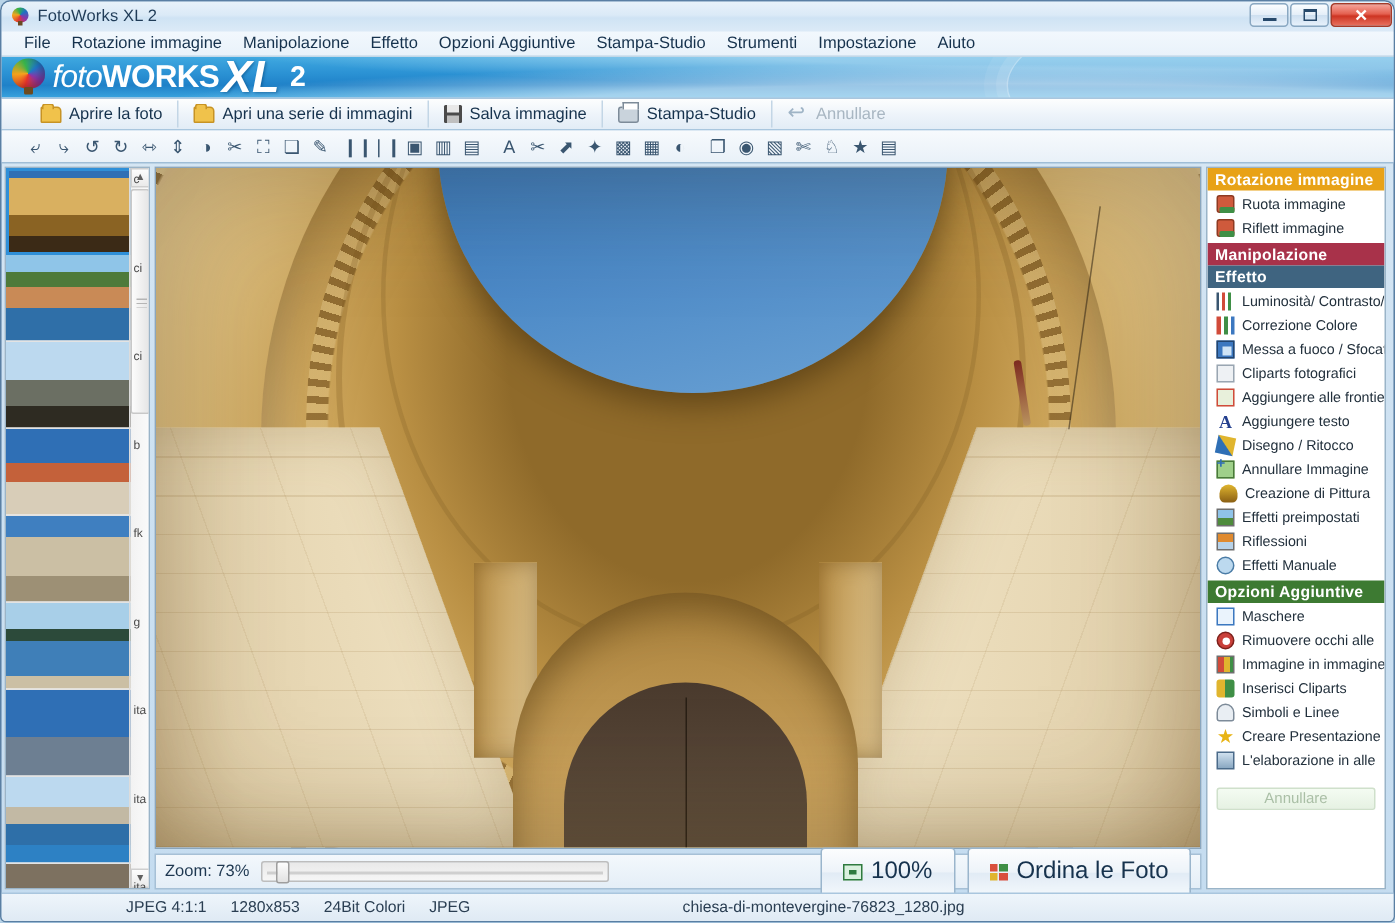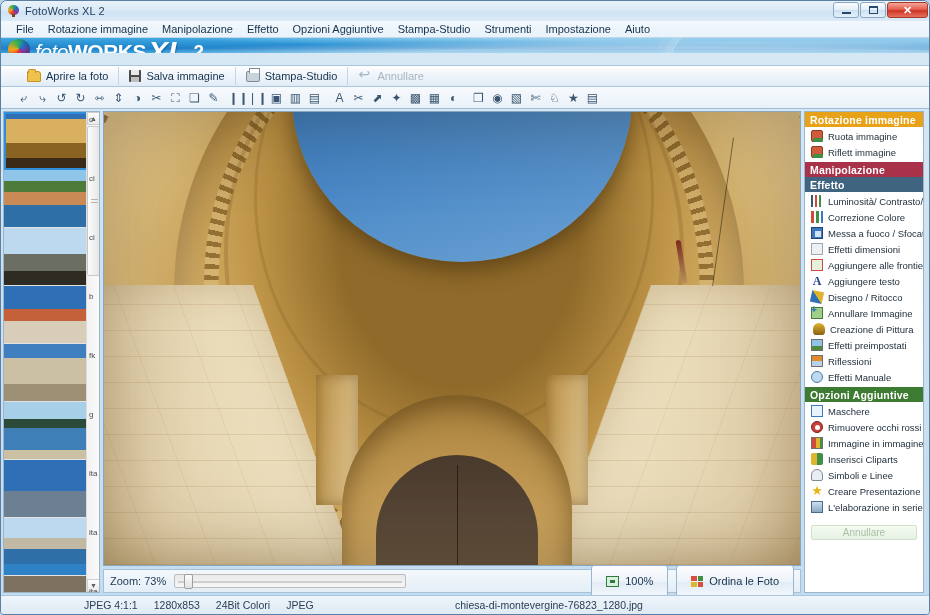--- a/index.html
+++ b/index.html
@@ -58,21 +58,21 @@
     background: linear-gradient(180deg,#f2f8fd 0%,#e9f2fa 100%);
     border-bottom: 1px solid #c2d8e8;
     display: flex; align-items: center; padding-left: 8px;
   }
   #menubar .mi {
     font-size: 11px; color: #16324d; padding: 1px 7px; cursor: default; white-space: nowrap;
   }
 
   
   #banner {
-    position: absolute; left: 0; top: 37px; width: 930px; height: 15px;
+    position: absolute; left: 0; top: 37px; width: 930px; height: 27px;
     background:
       radial-gradient(ellipse at 72% 120%, rgba(255,255,255,.55) 0 32%, rgba(255,255,255,0) 60%),
       radial-gradient(ellipse at 88% -20%, rgba(255,255,255,.45) 0 30%, rgba(255,255,255,0) 58%),
       linear-gradient(180deg,#3fa8e0 0%, #2b92d4 40%, #1f81c8 70%, #38a2dd 100%);
     overflow: hidden;
   }
   #banner .swoosh {
     position: absolute; right: -40px; top: -36px; width: 300px; height: 110px;
     border-radius: 50%;
     border: 1px solid rgba(255,255,255,.35);
@@ -259,21 +259,21 @@
     background: linear-gradient(180deg,#e9e9e9,#f6f6f6);
     border: 1px solid #bdbdbd; border-radius:2px;
   }
   #zslider .track { position:absolute; left:3px; right:3px; top:6px; height:2px; background:#cfcfcf; }
   #zslider .knob {
     position:absolute; left:9px; top:-1px; width:9px; height:15px;
     background: linear-gradient(180deg,#fdfdfd,#e2e2e2); border:1px solid #9e9e9e; border-radius:2px;
   }
   #zoombar .zbtn {
     display:flex; align-items:center; gap:6px; height:33px; padding:0 14px;
-    font-size:11px; color:#16324d;
+    font-size:16px; color:#16324d;
     background: linear-gradient(180deg,#fcfdfe 0%, #edf3f9 50%, #e1ebf5 51%, #f3f8fc 100%);
     border:1px solid #9ab5cc; border-radius:3px; white-space:nowrap;
   }
   .ico-fit { width:13px; height:11px; border:1px solid #2f7a3f; background:#d9f0de; position:relative;}
   .ico-fit:after{content:"";position:absolute;left:3px;top:3px;width:5px;height:3px;background:#2f7a3f;}
   .ico-adapt { width:13px;height:13px;position:relative;}
   .ico-adapt:before{content:"";position:absolute;left:4px;top:0;width:5px;height:13px;background:#3c78c0;border-radius:2px;}
   .ico-adapt:after{content:"";position:absolute;left:0;top:4px;width:13px;height:5px;background:#3c78c0;border-radius:2px;}
   .ico-grid { width:12px;height:11px;display:grid;grid-template:1fr 1fr/1fr 1fr;gap:1px;}
   .ico-grid i{display:block;}
@@ -392,20 +392,24 @@
       </div>
       <div class="xl">XL</div>
       <div class="two">2</div>
     </div>
   </div>
 
   <div id="bigbar">
     <div class="bb">
       <span class="ico-folder"></span>
       <span>Aprire la foto</span>
+    </div>
+    <div class="bb">
+      <span class="ico-folder"></span>
+      <span>Apri una serie di immagini</span>
     </div>
     <div class="bb">
       <span class="ico-disk"></span>
       <span>Salva immagine</span>
     </div>
     <div class="bb">
       <span class="ico-print"></span>
       <span>Stampa-Studio</span>
     </div>
     <div class="bb disabled">
@@ -550,21 +554,21 @@
         <div class="sec-item">
           <span class="si-ico k-corr"></span>
           <span>Correzione Colore</span>
         </div>
         <div class="sec-item">
           <span class="si-ico k-focus"></span>
           <span>Messa a fuoco / Sfocatura</span>
         </div>
         <div class="sec-item">
           <span class="si-ico k-fx"></span>
-          <span>Effetti dimensioni</span>
+          <span>Cliparts fotografici</span>
         </div>
         <div class="sec-item">
           <span class="si-ico k-frame"></span>
           <span>Aggiungere alle frontiere</span>
         </div>
         <div class="sec-item">
           <span class="si-ico k-text">A</span>
           <span>Aggiungere testo</span>
         </div>
         <div class="sec-item">
@@ -593,41 +597,41 @@
         </div>
       </div>
       <div class="sec-head" style="background: rgb(61, 122, 50);">Opzioni Aggiuntive</div>
       <div class="sec-body">
         <div class="sec-item">
           <span class="si-ico k-mask"></span>
           <span>Maschere</span>
         </div>
         <div class="sec-item">
           <span class="si-ico k-eye"></span>
-          <span>Rimuovere occhi rossi</span>
+          <span>Rimuovere occhi alle</span>
         </div>
         <div class="sec-item">
           <span class="si-ico k-pip"></span>
           <span>Immagine in immagine</span>
         </div>
         <div class="sec-item">
           <span class="si-ico k-clip"></span>
           <span>Inserisci Cliparts</span>
         </div>
         <div class="sec-item">
           <span class="si-ico k-sym"></span>
           <span>Simboli e Linee</span>
         </div>
         <div class="sec-item">
           <span class="si-ico k-star">★</span>
           <span>Creare Presentazione</span>
         </div>
         <div class="sec-item">
           <span class="si-ico k-batch"></span>
-          <span>L'elaborazione in serie</span>
+          <span>L'elaborazione in alle</span>
         </div>
       </div>
       <div class="sb-disabled">Annullare</div>
     </div>
 
   <div id="statusbar">
     <div style="width:75px"></div>
     <div class="seg">JPEG 4:1:1</div>
     <div class="seg">1280x853</div>
     <div class="seg">24Bit Colori</div>

